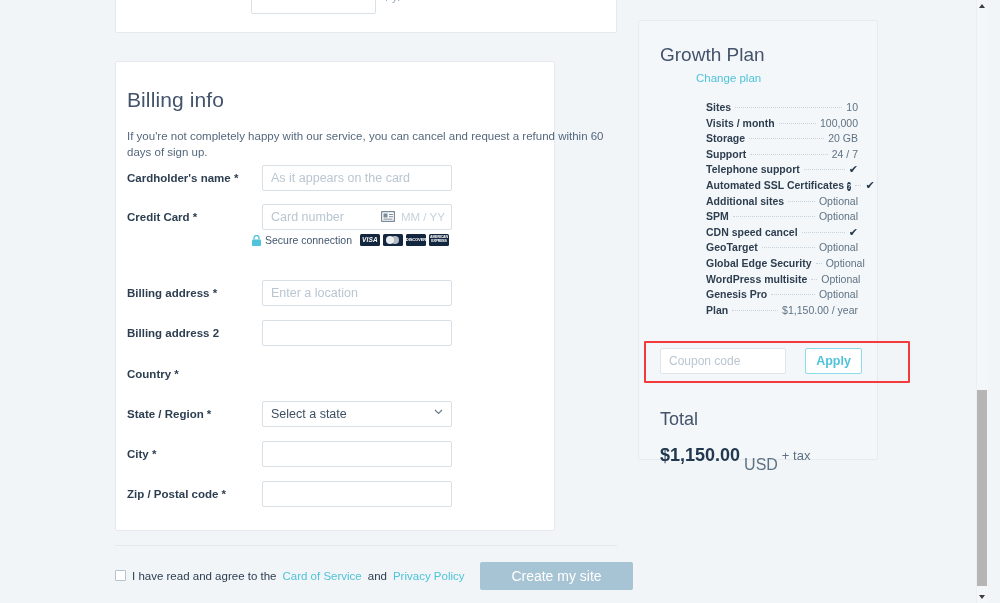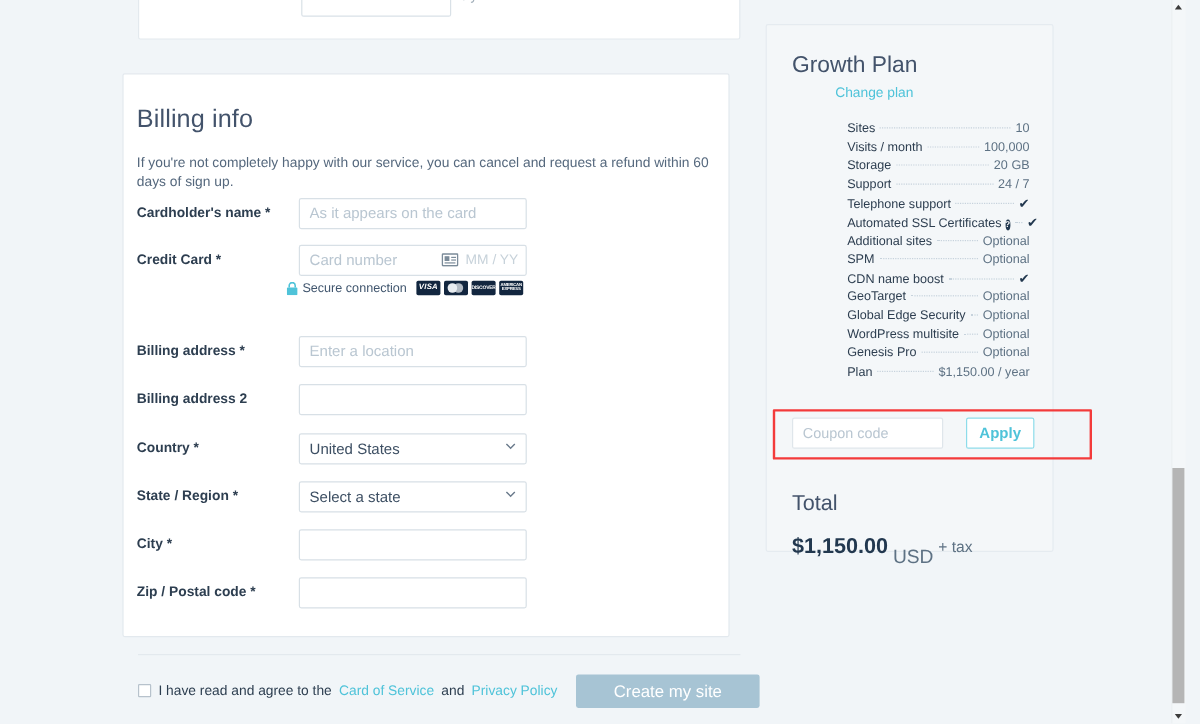--- a/index.html
+++ b/index.html
@@ -51,23 +51,23 @@
     position: absolute;
     left: 270px;
     top: 50px;
     font-size: 11px;
     color: #9aa8b4;
   }
 
   
   #billing-card {
     position: absolute;
-    left: 102px;
+    left: 115px;
     top: 61px;
-    width: 506px;
+    width: 440px;
     height: 470px;
     background: #ffffff;
     border: 1px solid #e3e9ee;
     border-radius: 2px;
   }
 
   .billing-title {
     position: absolute;
     left: 11px;
     top: 26px;
@@ -307,21 +307,21 @@
   }
   .plan-row {
     position: relative;
     height: 15.6px;
     display: flex;
     align-items: baseline;
     font-size: 10.5px;
     white-space: nowrap;
   }
   .plan-name {
-    font-weight: normal;
+    font-weight: bold;
     color: #2d3e50;
     flex: 0 0 auto;
     padding-left: 46px;
   }
   .plan-dots {
     flex: 1 1 auto;
     margin: 0 4px;
     border-bottom: 1px dotted #c6d2dc;
     transform: translateY(-3px);
     min-width: 6px;
@@ -506,26 +506,20 @@
       <input class="field" type="text" placeholder="Enter a location" style="">
     </div>
 
     <div class="form-row" style="top:262px">
       <div class="form-label">Billing address 2</div>
       <input class="field" type="text" placeholder="" style="">
     </div>
 
     <div class="form-row" style="top:303px">
       <div class="form-label">Country *</div>
-      <div class="select-wrap">
-        <input class="field select-field" type="text" readonly="" value="United States" style="">
-        <svg class="chev" width="9" height="6" viewBox="0 0 9 6">
-          <path d="M1 1 L4.5 4.5 L8 1" fill="none" stroke="#6b7b8c" stroke-width="1.2"></path>
-        </svg>
-      </div>
     </div>
 
     <div class="form-row" style="top:343px">
       <div class="form-label">State / Region *</div>
       <div class="select-wrap">
         <input class="field select-field" type="text" readonly="" value="Select a state" style="">
         <svg class="chev" width="9" height="6" viewBox="0 0 9 6">
           <path d="M1 1 L4.5 4.5 L8 1" fill="none" stroke="#6b7b8c" stroke-width="1.2"></path>
         </svg>
       </div>
@@ -593,21 +587,21 @@
           <span class="plan-name">Additional sites</span>
           <span class="plan-dots"></span>
           <span class="plan-val">Optional</span>
         </div>
         <div class="plan-row">
           <span class="plan-name">SPM</span>
           <span class="plan-dots"></span>
           <span class="plan-val">Optional</span>
         </div>
         <div class="plan-row">
-          <span class="plan-name">CDN name boost</span>
+          <span class="plan-name">CDN speed cancel</span>
           <span class="plan-dots"></span>
           <span class="plan-val check">✔</span>
         </div>
         <div class="plan-row">
           <span class="plan-name">GeoTarget</span>
           <span class="plan-dots"></span>
           <span class="plan-val">Optional</span>
         </div>
         <div class="plan-row">
           <span class="plan-name">Global Edge Security</span>

